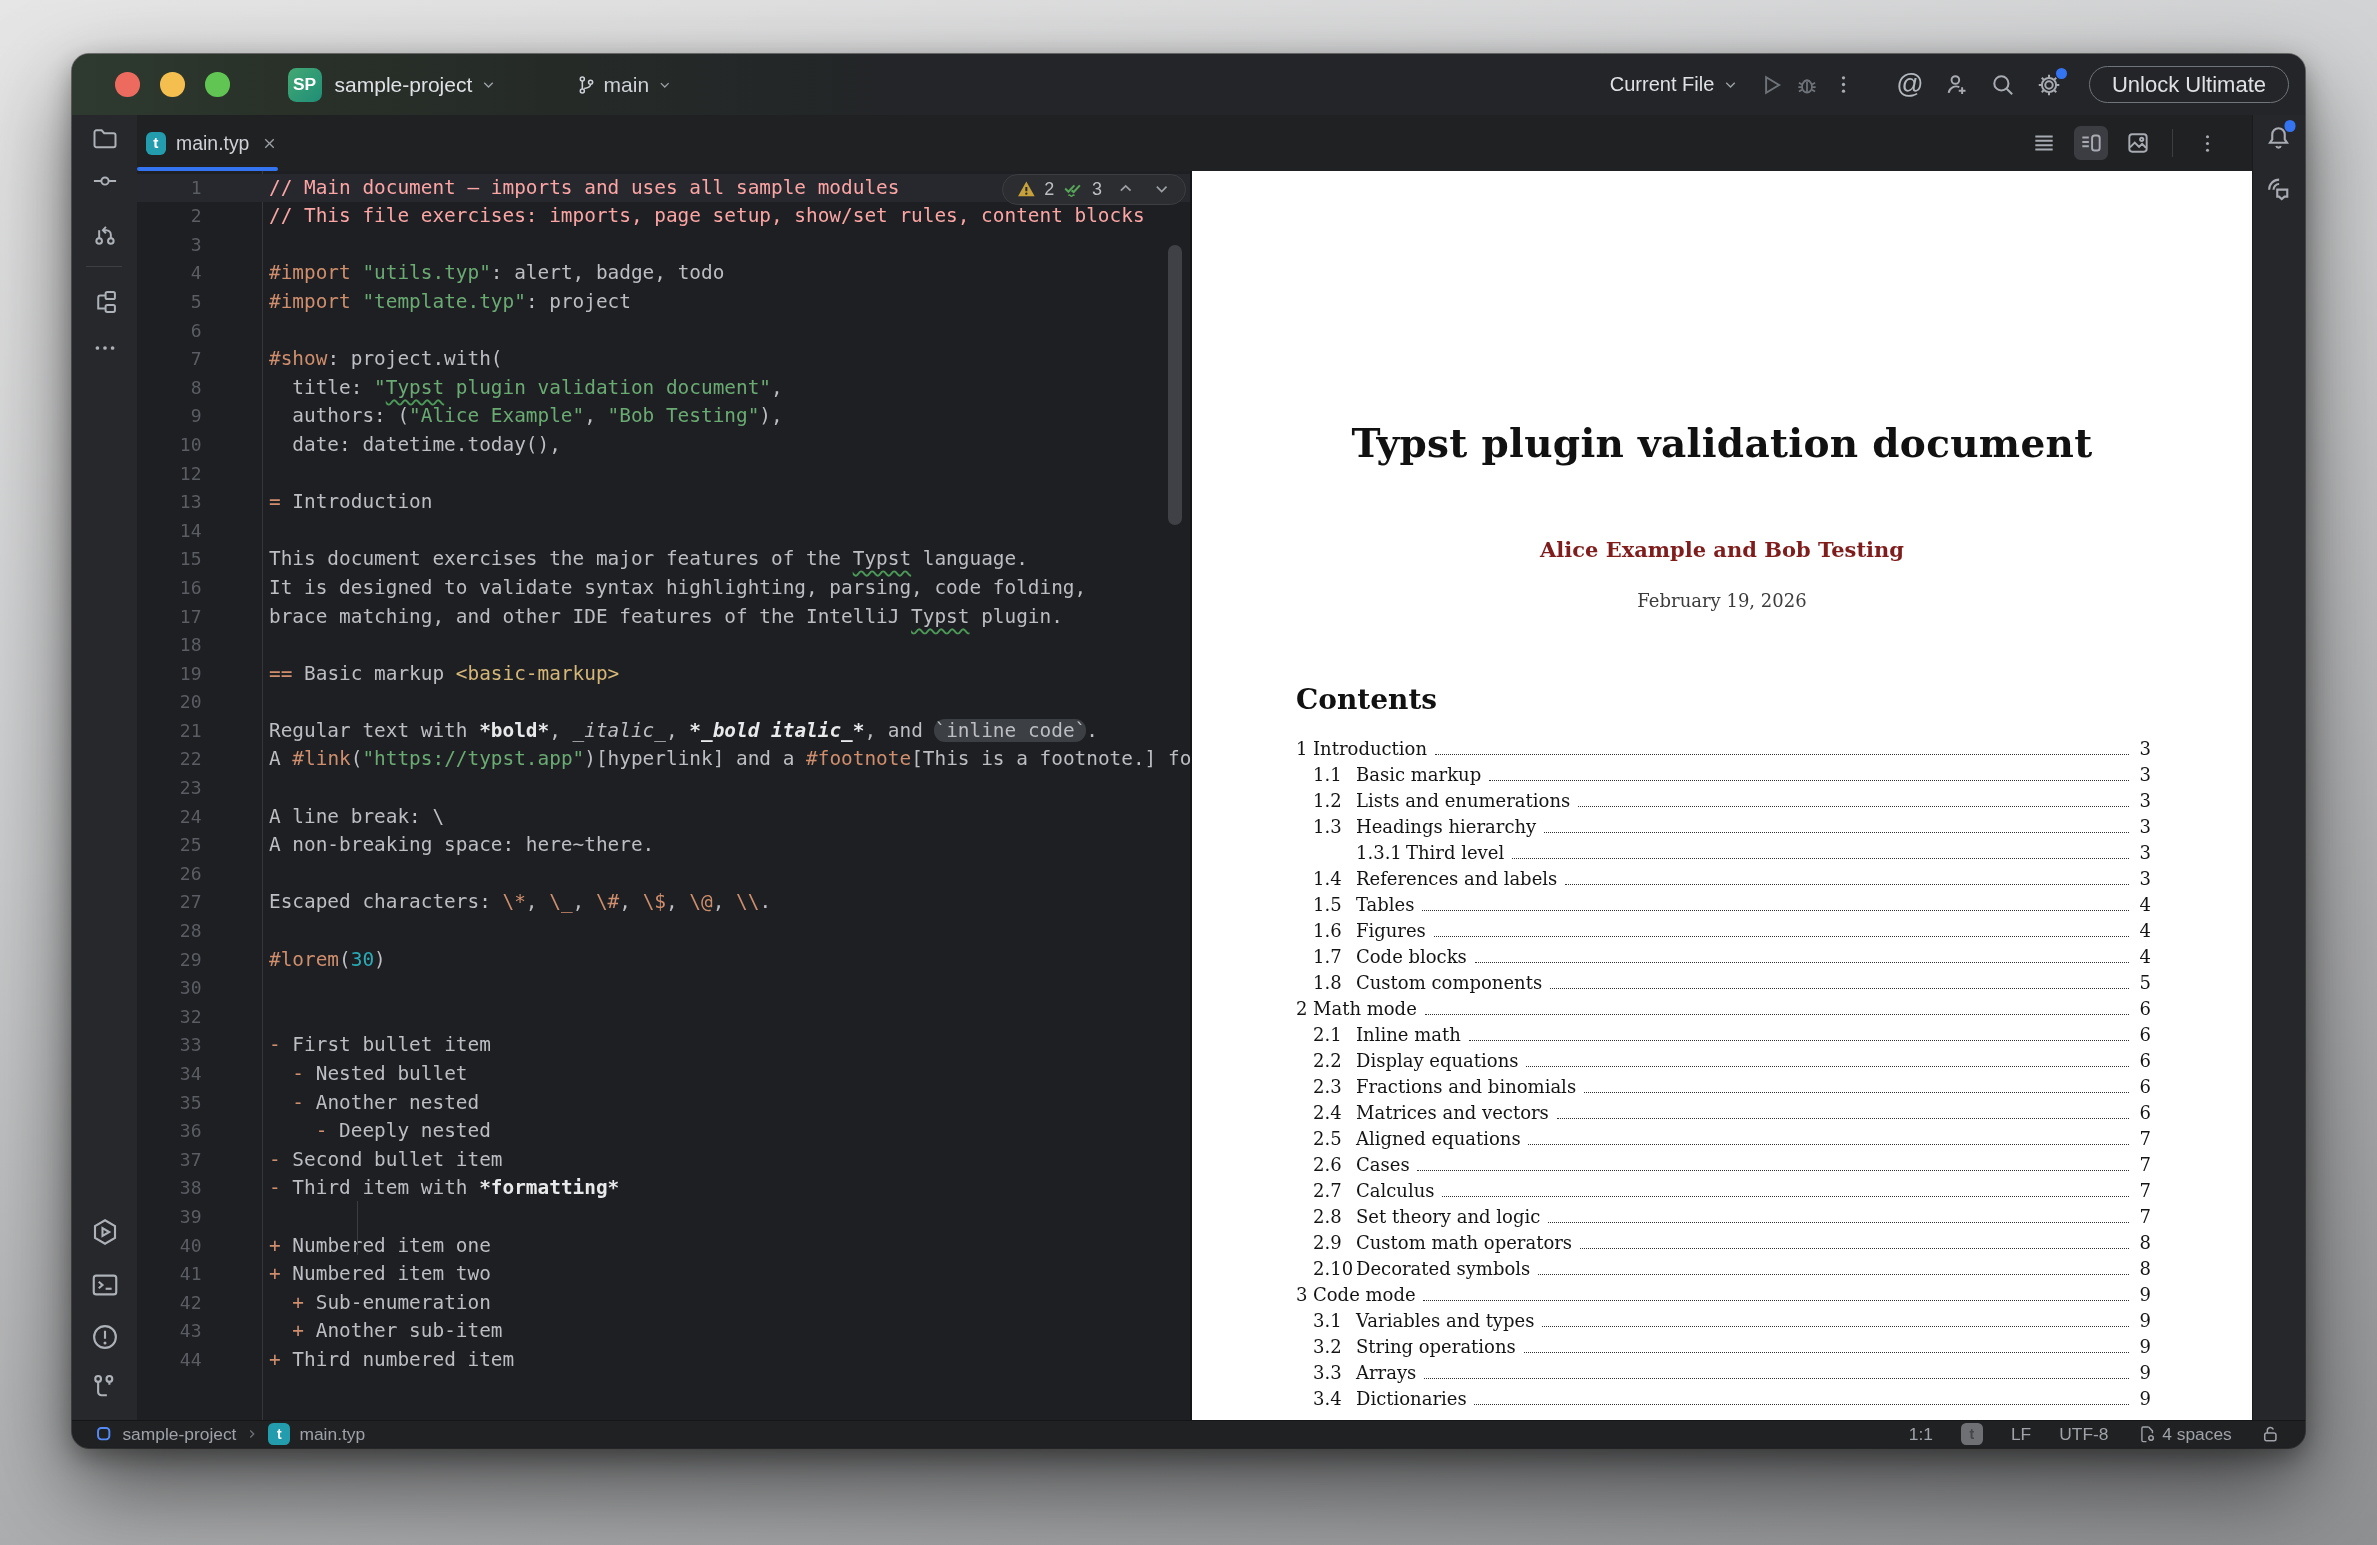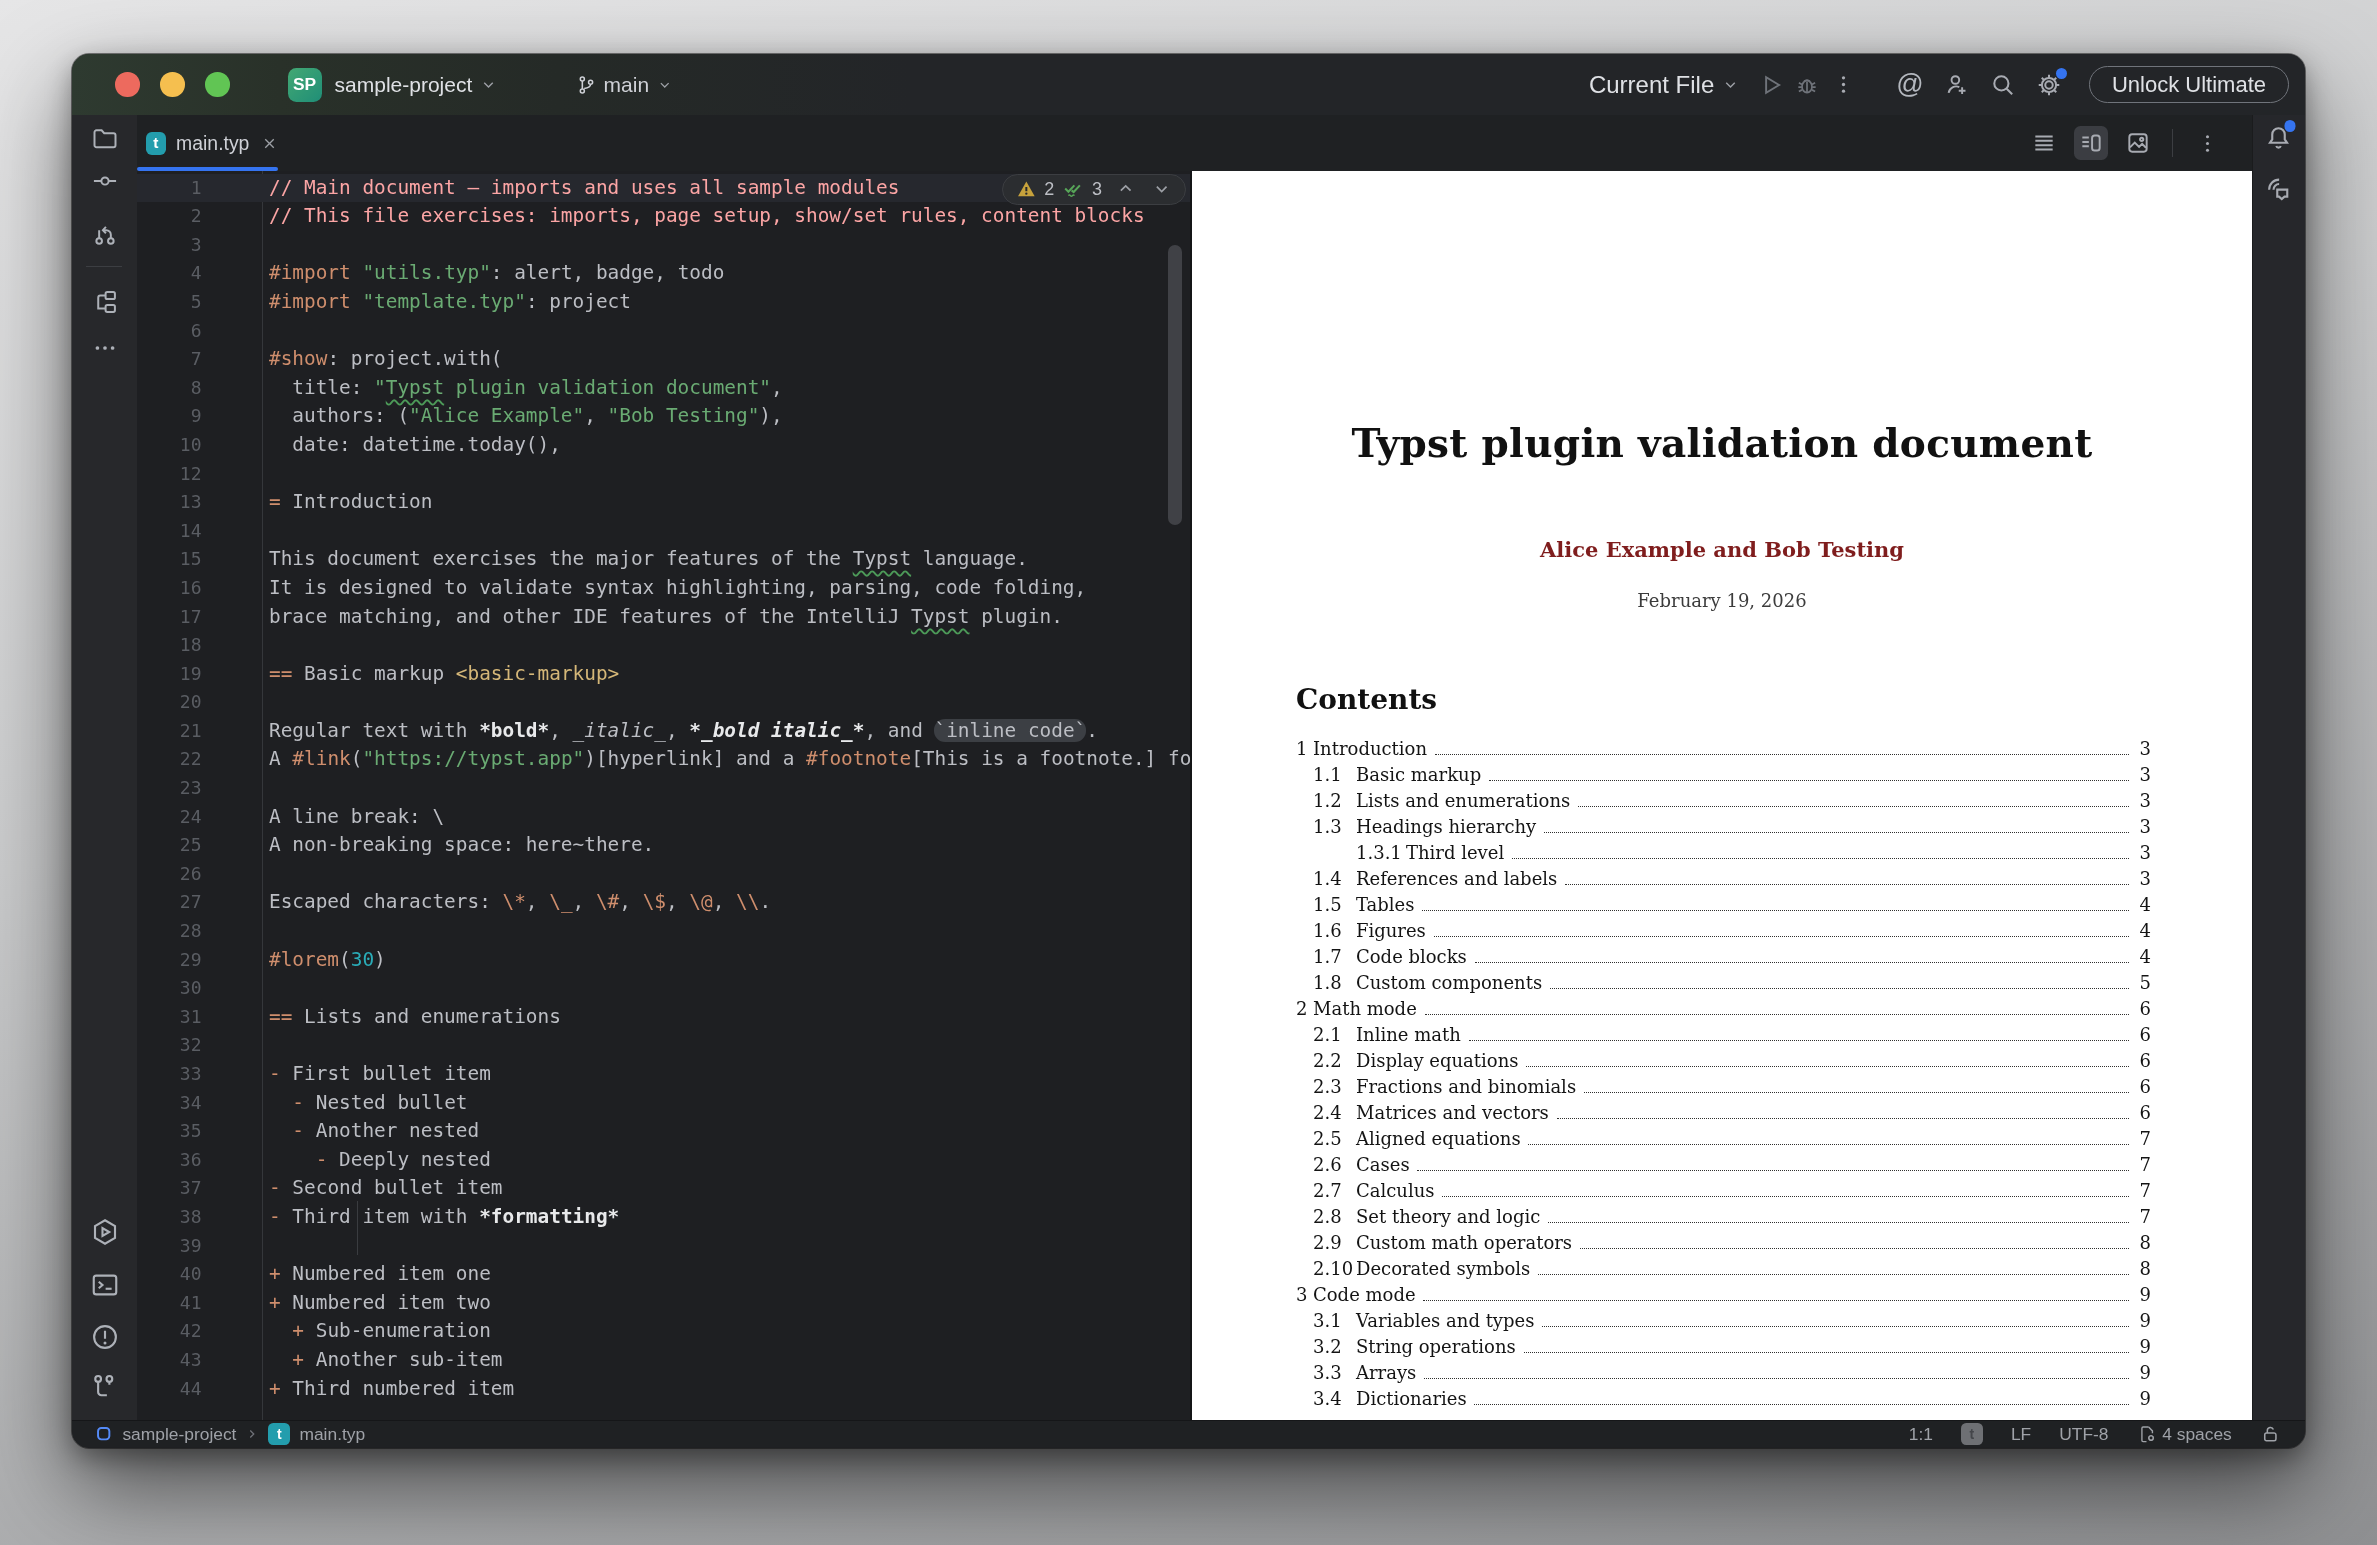--- a/index.html
+++ b/index.html
@@ -19,21 +19,21 @@
   .tl { width:24.5px; height:24.5px; border-radius:50%; margin-right:20.7px; }
   .tl.red{ background:#ED6A5E; margin-left:43px; } .tl.yellow{ background:#F5BF4F; } .tl.green{ background:#61C554; }
   .proj-badge { width:34px; height:34px; border-radius:8.4px; margin-left:37px;
     background:linear-gradient(135deg,#43A873 0%,#1F8E77 100%);
     color:#fff; font-weight:bold; font-size:17.4px; display:flex; align-items:center; justify-content:center; }
   .proj-name { color:#DFE1E5; font-size:21px; margin-left:13px; }
   .chev { margin-left:7.8px; color:#9DA0A6; display:flex; }
   .branch-group { display:flex; align-items:center; margin-left:78px; color:#CED0D6; }
   .branch-label { font-size:21px; margin-left:6.5px; }
   .tb-right { margin-left:auto; display:flex; align-items:center; }
-  .runcfg { color:#DFE1E5; font-size:24px; }
+  .runcfg { color:#DFE1E5; font-size:20px; }
   .tb-icon { display:flex; align-items:center; justify-content:center; width:36px; height:36px; color:#A8ABB2; }
   .tb-icon.dim { color:#6F737A; }
   .at-glyph { font-size:27px; color:#B4B8BF; font-weight:400; }
   .gear-wrap { position:relative; }
   .blue-dot { position:absolute; top:1.3px; right:0px; width:11px; height:11px; border-radius:50%; background:#3574F0; }
   .unlock-btn { margin-left:22px; margin-right:16px; height:37px; padding:0 22px; border-radius:19px;
     border:1.3px solid #70747B; color:#DFE1E5; font-size:22px; display:flex; align-items:center; background:transparent; }
 
   
   .activitybar { position:absolute; left:0; top:61px; width:65px; height:1305px; background:#27282B; }
@@ -335,21 +335,20 @@
         <div class="code-line"><span class="ln">21</span><span class="lc"><span class="s-d">Regular text with </span><span class="s-b">*bold*</span><span class="s-d">, </span><span class="s-i">_italic_</span><span class="s-d">, </span><span class="s-bi">*_bold italic_*</span><span class="s-d">, and </span><span class="s-code">`inline code`</span><span class="s-d">.</span></span></div>
         <div class="code-line"><span class="ln">22</span><span class="lc"><span class="s-d">A </span><span class="s-kw">#link</span><span class="s-d">(</span><span class="s-str">"https://typst.app"</span><span class="s-d">)[hyperlink] and a </span><span class="s-kw">#footnote</span><span class="s-d">[This is a footnote.] footnote.</span></span></div>
         <div class="code-line"><span class="ln">23</span><span class="lc"></span></div>
         <div class="code-line"><span class="ln">24</span><span class="lc"><span class="s-d">A line break: \</span></span></div>
         <div class="code-line"><span class="ln">25</span><span class="lc"><span class="s-d">A non-breaking space: here~there.</span></span></div>
         <div class="code-line"><span class="ln">26</span><span class="lc"></span></div>
         <div class="code-line"><span class="ln">27</span><span class="lc"><span class="s-d">Escaped characters: </span><span class="s-esc">\*</span><span class="s-d">, </span><span class="s-esc">\_</span><span class="s-d">, </span><span class="s-esc">\#</span><span class="s-d">, </span><span class="s-esc">\$</span><span class="s-d">, </span><span class="s-esc">\@</span><span class="s-d">, </span><span class="s-esc">\\</span><span class="s-d">.</span></span></div>
         <div class="code-line"><span class="ln">28</span><span class="lc"></span></div>
         <div class="code-line"><span class="ln">29</span><span class="lc"><span class="s-kw">#lorem</span><span class="s-d">(</span><span class="s-num">30</span><span class="s-d">)</span></span></div>
         <div class="code-line"><span class="ln">30</span><span class="lc"></span></div>
-        <div class="code-line"><span class="ln">31</span><span class="lc"><span class="s-kw">==</span><span class="s-d"> Lists and enumerations</span></span></div>
         <div class="code-line"><span class="ln">32</span><span class="lc"></span></div>
         <div class="code-line"><span class="ln">33</span><span class="lc"><span class="s-kw">-</span><span class="s-d"> First bullet item</span></span></div>
         <div class="code-line"><span class="ln">34</span><span class="lc"><span class="s-d">  </span><span class="s-kw">-</span><span class="s-d"> Nested bullet</span></span></div>
         <div class="code-line"><span class="ln">35</span><span class="lc"><span class="s-d">  </span><span class="s-kw">-</span><span class="s-d"> Another nested</span></span></div>
         <div class="code-line"><span class="ln">36</span><span class="lc"><span class="s-d">    </span><span class="s-kw">-</span><span class="s-d"> Deeply nested</span></span></div>
         <div class="code-line"><span class="ln">37</span><span class="lc"><span class="s-kw">-</span><span class="s-d"> Second bullet item</span></span></div>
         <div class="code-line"><span class="ln">38</span><span class="lc"><span class="s-kw">-</span><span class="s-d"> Third item with </span><span class="s-b">*formatting*</span></span></div>
         <div class="code-line"><span class="ln">39</span><span class="lc"></span></div>
         <div class="code-line"><span class="ln">40</span><span class="lc"><span class="s-kw">+</span><span class="s-d"> Numbered item one</span></span></div>
         <div class="code-line"><span class="ln">41</span><span class="lc"><span class="s-kw">+</span><span class="s-d"> Numbered item two</span></span></div>

